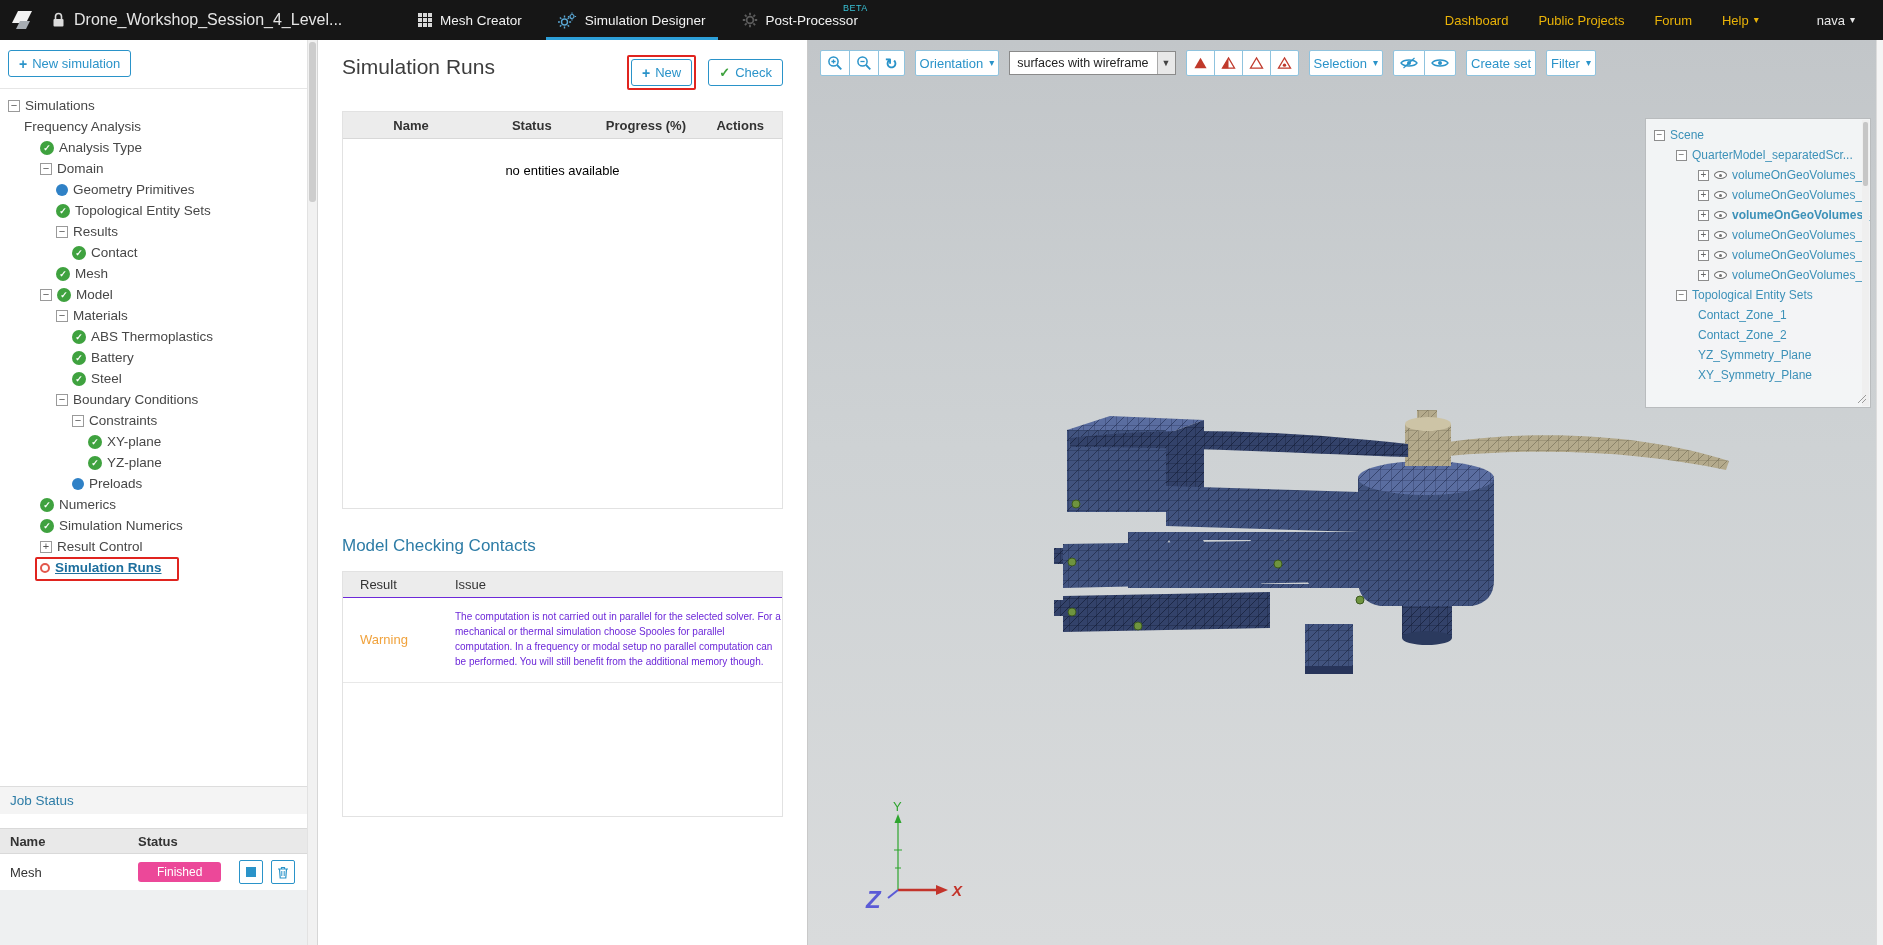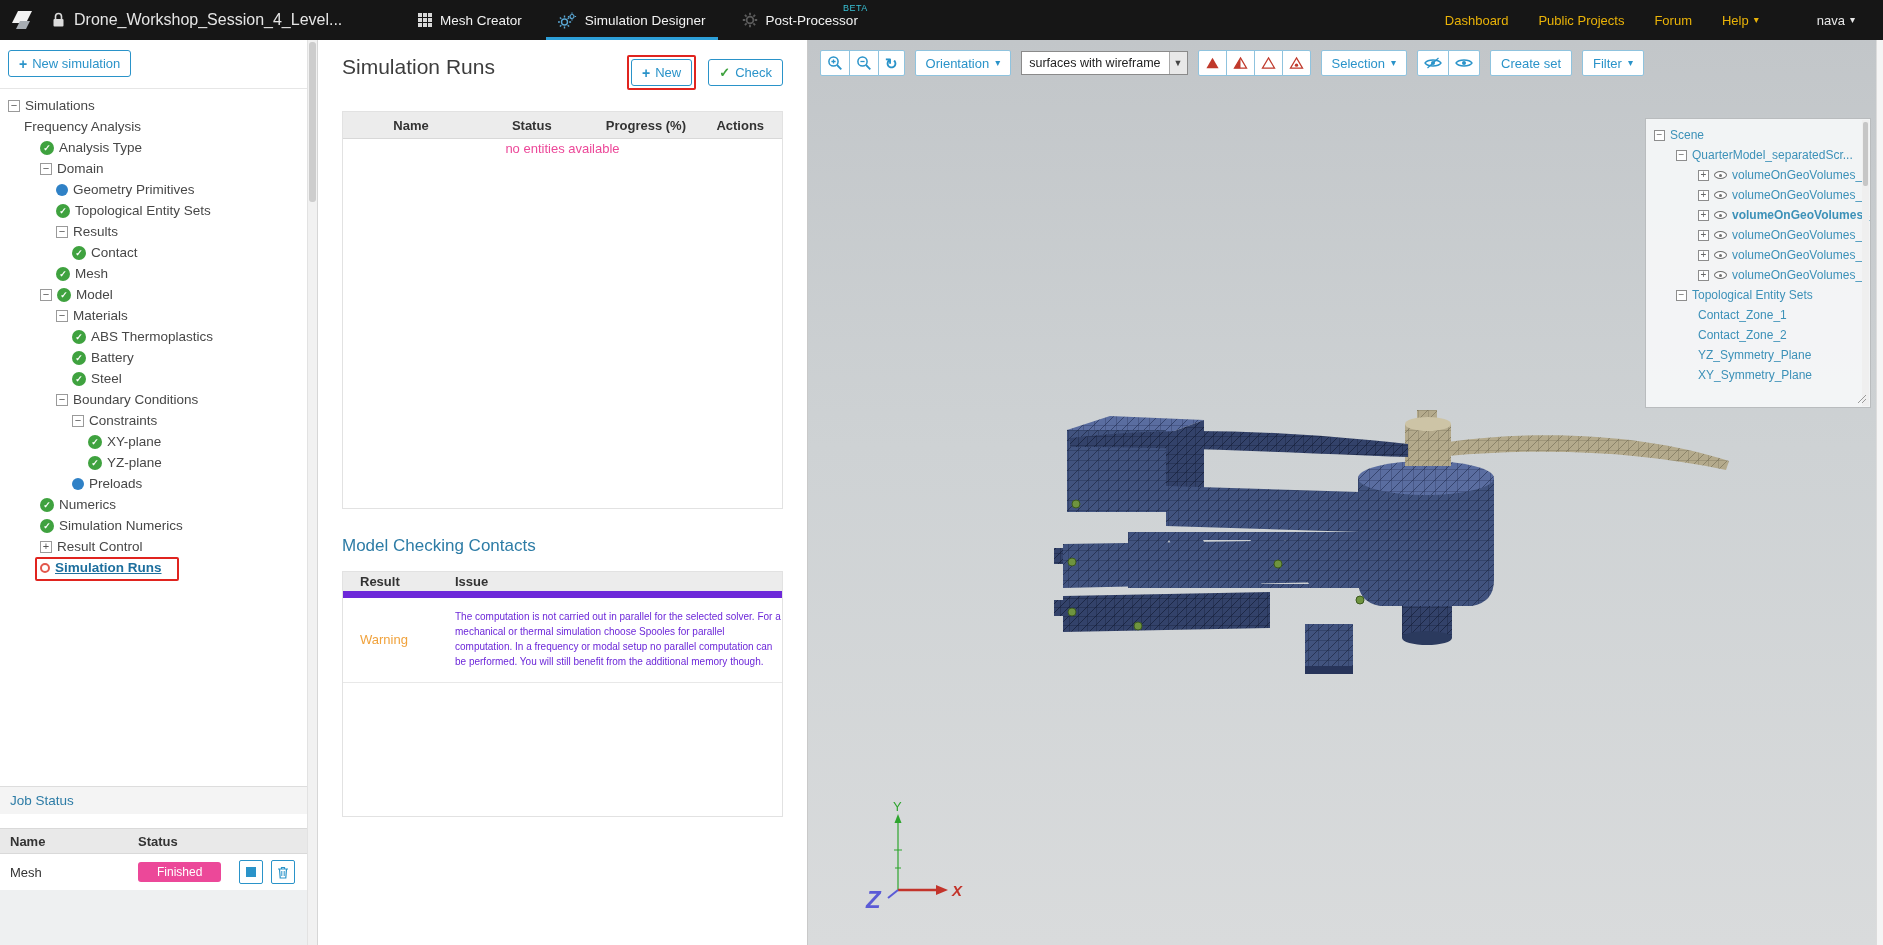--- a/index.html
+++ b/index.html
@@ -60,32 +60,32 @@
   .runs-head h1{font-size:21px;font-weight:400;color:#3d3d3d}
   .head-btns{display:flex;align-items:center;gap:12px}
   .red-annot{display:inline-block;border:2px solid #e0241f;padding:2px;border-radius:2px}
   .runs-table{margin-top:21px;height:398px;border:1px solid #e2e2e2;background:#fff}
   .rt-head{display:flex;background:#ececec;border-bottom:1px solid #d8d8d8;height:27px;align-items:center;font-size:13px;font-weight:bold;color:#333}
   .rt-head span{text-align:center}
   .rt-head span:nth-child(1){width:31%}
   .rt-head span:nth-child(2){width:24%}
   .rt-head span:nth-child(3){width:28%}
   .rt-head span:nth-child(4){width:15%}
-  .rt-empty{text-align:center;width:100%;margin-top:2px;font-size:13px;color:#ec4899}
+  .rt-empty{text-align:center;width:100%;margin-top:24px;font-size:13px;color:#000000}
   .runs h2{margin-top:27px;font-size:17px;color:#2d7ca6;font-weight:400}
   .check-table{margin-top:15px;height:246px;border:1px solid #e2e2e2;background:#fff}
-  .ct-head{height:26px;display:flex;background:#ececec;border-bottom:7px solid #6d28d9;font-weight:bold;font-size:13px;color:#333;align-items:center}
+  .ct-head{height:26px;display:flex;background:#ececec;border-bottom:1px solid #6d28d9;font-weight:normal;font-size:13px;color:#333;align-items:center}
   .ct-head span:first-child{width:112px;padding-left:17px}
   .ct-row{display:flex;border-bottom:1px solid #e8e8e8;padding:11px 0 13px}
   .warn{width:112px;padding-left:17px;color:#f0a23c;font-size:13px;align-self:center;flex:none}
   .issue{width:342px;font-size:10px;color:#6d28d9;line-height:1.5}
 
   
   .vp-toolbar{position:absolute;left:12px;top:10px;display:flex;align-items:center;gap:10px;z-index:5}
-  .vbtn{display:inline-flex;align-items:center;justify-content:center;gap:6px;background:#fff;border:1px solid #8fc3de;color:#2a93c9;font-size:13px;height:26px;padding:0 10px;border-radius:2px;cursor:pointer;font-family:inherit}
+  .vbtn{display:inline-flex;align-items:center;justify-content:center;gap:6px;background:#fff;border:1px solid #8fc3de;color:#2a93c9;font-size:13px;height:26px;padding:0 4px;border-radius:2px;cursor:pointer;font-family:inherit}
   .btn-group{display:inline-flex}
   .btn-group .vbtn{border-radius:0;margin-left:-1px;padding:0 6px;min-width:26px}
   .btn-group .vbtn:first-child{margin-left:0;border-radius:2px 0 0 2px}
   .btn-group .vbtn:last-child{border-radius:0 2px 2px 0}
   .refresh-glyph{font-size:15px;font-weight:bold;line-height:1}
   .select{display:inline-flex;align-items:center;height:24px;background:#fff;border:1px solid #8a8a8a;font-size:12.5px;color:#222;padding-left:7px;cursor:pointer}
   .sel-arrow{display:inline-flex;align-items:center;justify-content:center;width:18px;height:100%;background:#e8e8e8;border-left:1px solid #aaa;font-size:9px;color:#444;margin-left:8px}
 
   
   .scene-panel{position:absolute;top:78px;right:12px;width:226px;height:290px;background:rgba(248,249,250,0.88);border:1px solid #b9bcbe;font-size:12px;overflow:hidden;z-index:4}

